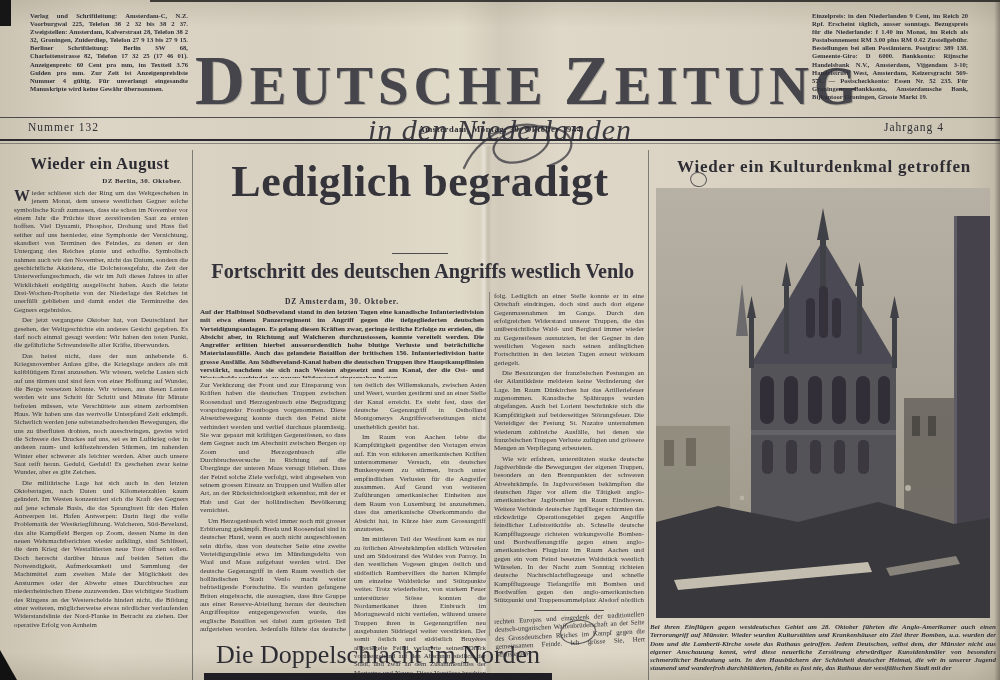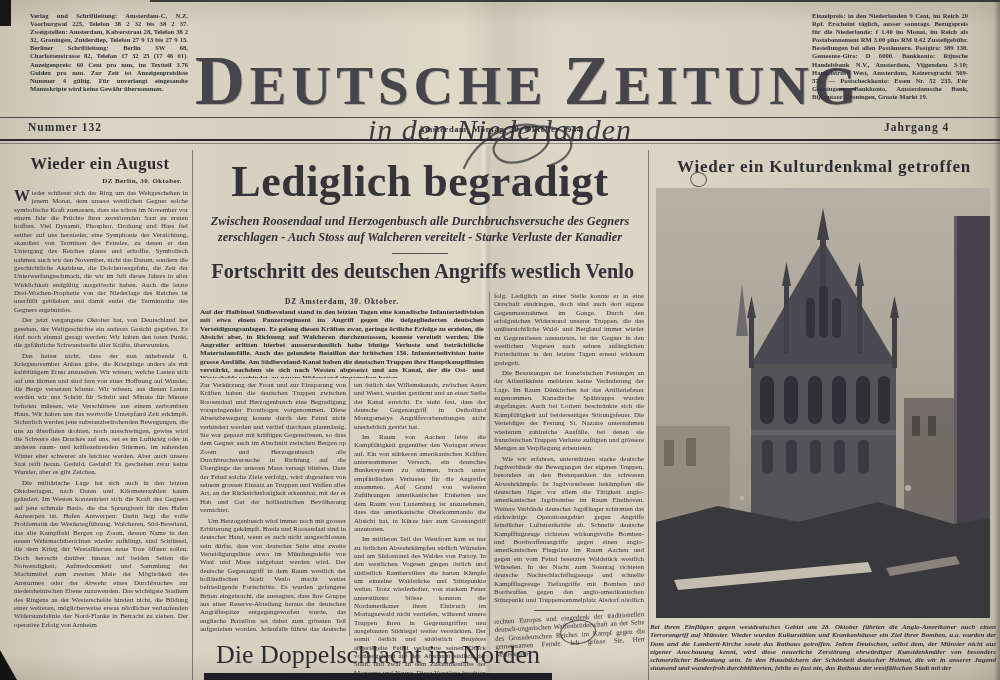--- a/index.html
+++ b/index.html
@@ -12,21 +12,21 @@
   .abs{position:absolute;}
   .rule{background:rgba(42,42,48,.8);}
   
   .imprint{font-weight:bold;font-size:6.6px;line-height:8.1px;text-align:justify;color:#33323a;overflow:hidden;}
   .mast-title{font-weight:bold;font-size:55px;letter-spacing:5px;color:#45454b;white-space:nowrap;
     text-shadow:1px 1px 0 rgba(40,40,45,.25);}
   .mast-word{display:inline-block;text-transform:uppercase;}
   .mast-word::first-letter{font-size:69px;}
   .mast-gap{display:inline-block;width:16px;}
   .mast-sub{font-style:italic;font-size:30px;color:#3c3b42;margin-top:-8px;letter-spacing:1px;}
-  .issue{font-weight:bold;font-size:11.5px;letter-spacing:1px;color:#2f2e35;}
+  .issue{font-weight:normal;font-size:11.5px;letter-spacing:1px;color:#2f2e35;}
   .dateline{font-weight:bold;font-size:8.5px;letter-spacing:.6px;text-align:center;color:#2f2e35;}
   
   .la-title{font-size:16.5px;font-weight:600;text-align:center;letter-spacing:.5px;color:#2c2b32;}
   .byline{font-weight:bold;font-size:7px;letter-spacing:.4px;color:#2f2e35;}
   .bodytext{font-size:6.9px;line-height:8.35px;text-align:justify;color:#2f2e36;overflow:hidden;}
   .bodytext p{margin:0 0 2px;text-indent:8px;}
   .bodytext p.noindent{text-indent:0;}
   .dc::first-letter{font-size:16px;font-weight:bold;float:left;line-height:13px;padding-right:1.5px;}
   
   .headline1{font-size:44px;font-weight:bold;text-align:center;letter-spacing:.5px;color:#35343b;white-space:nowrap;}
@@ -81,21 +81,20 @@
   <div class="abs la-title" style="left:14px;top:154px;width:172px;">Wieder ein August</div>
   <div class="abs byline" style="left:14px;top:177px;width:168px;text-align:right;">DZ Berlin, 30. Oktober.</div>
   <div class="abs bodytext" style="left:14px;top:189px;width:174px;height:489px;">
     <p class="dc noindent">Wieder schliesst sich der Ring um das Weltgeschehen in jenem Monat, dem unsere westlichen Gegner solche symbolische Kraft zumassen, dass sie schon im November vor einem Jahr die Früchte ihrer zerstörenden Saat zu ernten hofften. Viel Dynamit, Phosphor, Drohung und Hass fiel seither auf uns hernieder, eine Symphonie der Vernichtung, skandiert von Terminen des Feindes, zu denen er den Untergang des Reiches plante und erhoffte. Symbolisch nahmen auch wir den November, nicht das Datum, sondern die geschichtliche Akzidenz, die Dolchstossgefahr, die Zeit der Unterwerfungsschmach, die wir im Juli dieses Jahres in aller Wirklichkeit endgültig ausgelöscht haben. Auch die letzte Drei-Wochen-Prophetie von der Niederlage des Reiches ist unerfüllt geblieben und damit endet die Terminreihe des Gegners ergebnislos.</p>
     <p>Der jetzt vergangene Oktober hat, von Deutschland her gesehen, der Weltgeschichte ein anderes Gesicht gegeben. Es darf noch einmal gesagt werden: Wir haben den toten Punkt, die gefährliche Schwundstelle aller Kräfte, überwunden.</p>
     <p>Das heisst nicht, dass der nun anhebende 6. Kriegsnovember Anlass gäbe, die Kriegslage anders als mit kaltblütigem Ernst anzusehen. Wir wissen, welche Lasten sich auf uns türmen und sind fern von einer Hoffnung auf Wunder, die Berge versetzen könnte. Wir wissen, aus diesen Lasten werden wir uns Schritt für Schritt und Minute für Minute befreien müssen, wie Verschüttete aus einem zerbombten Haus. Wir haben uns das wertvolle Unterpfand Zeit erkämpft. Sicherlich werden jene substanzbedrohenden Bewegungen, die uns zu überfluten drohten, noch ausschwingen, gewiss wird die Schwere des Druckes auf uns, sei es im Luftkrieg oder in anderen raum- und kräftezehrenden Stürmen, im nahenden Winter eher schwerer als leichter werden. Aber auch unsere Saat reift heran. Geduld, Geduld! Es geschehen zwar keine Wunder, aber es gibt Zeichen.</p>
     <p>Die militärische Lage hat sich auch in den letzten Oktobertagen, nach Daten und Kilometerzahlen kaum geändert. Im Westen konzentriert sich die Kraft des Gegners auf jene schmale Basis, die das Sprungbrett für den Hafen Antwerpen ist. Hafen Antwerpen: Darin liegt die volle Problematik der Westkriegführung. Walcheren, Süd-Beveland, das alte Kampffeld Bergen op Zoom, dessen Name in den neuen Wehrmachtberichten wieder aufklingt, sind Schlüssel, die dem Krieg der Westalliierten neue Tore öffnen sollen. Doch herrscht darüber hinaus auf beiden Seiten die Notwendigkeit, Aufmerksamkeit und Sammlung der Machtmittel zum zweiten Male der Möglichkeit des Ansturmes oder der Abwehr eines Durchbruches zur niederrheinischen Ebene zuzuwenden. Das wichtigste Stadium des Ringens an der Westerschelde hindert nicht, die Bildung einer weiteren, möglicherweise etwas nördlicher verlaufenden Widerstandslinie der Nord-Flanke in Betracht zu ziehen. Der operative Erfolg von Arnheim</p>
   </div>
 
   <div class="abs headline1" style="left:198px;top:156px;width:444px;">Lediglich begradigt</div>
-  <div class="abs subhead" style="left:200px;top:214px;width:440px;">Zwischen Roosendaal und Herzogenbusch alle Durchbruchsversuche des Gegners zerschlagen - Auch Stoss auf Walcheren vereitelt - Starke Verluste der Kanadier</div>
   <div class="abs rule" style="left:392px;top:253px;width:56px;height:1px;"></div>
   <div class="abs headline2" style="left:198px;top:259px;width:444px;">Fortschritt des deutschen Angriffs westlich Venlo</div>
   <div class="abs byline" style="left:200px;top:297px;width:284px;text-align:center;font-size:7.5px;letter-spacing:.8px;">DZ Amsterdam, 30. Oktober.</div>
   <div class="abs lead" style="left:200px;top:308px;width:284px;height:70px;">Auf der Halbinsel Südbeveland stand in den letzten Tagen eine kanadische Infanteriedivision mit etwa einem Panzerregiment im Angriff gegen die tiefgegliederten deutschen Verteidigungsanlagen. Es gelang diesen Kräften zwar, geringe örtliche Erfolge zu erzielen, die Absicht aber, in Richtung auf Walcheren durchzustossen, konnte vereitelt werden. Die Angreifer erlitten hierbei ausserordentlich hohe blutige Verluste und beträchtliche Materialausfälle. Auch das gelandete Bataillon der britischen 156. Infanteriedivision hatte grosse Ausfälle. Am Südbeveland-Kanal haben die deutschen Truppen ihre Hauptkampflinien verstärkt, nachdem sie sich nach Westen abgesetzt und am Kanal, der die Ost- und Westschelde verbindet, zu neuem Widerstand eingegraben hatten.</div>
 
   <div class="abs bodytext" style="left:200px;top:381px;width:146px;height:252px;">
     <p class="noindent">Zur Verkürzung der Front und zur Einsparung von Kräften haben die deutschen Truppen zwischen Roosendaal und Herzogenbusch eine Begradigung vorspringender Frontbogen vorgenommen. Diese Absetzbewegung konnte durch den Feind nicht verhindert werden und verlief durchaus planmässig. Sie war gepaart mit kräftigen Gegenstössen, so dass dem Gegner auch im Abschnitt zwischen Bergen op Zoom und Herzogenbusch alle Durchbruchsversuche in Richtung auf die Übergänge der unteren Maas versagt blieben. Dass der Feind solche Ziele verfolgt, wird abgesehen von seinem grossen Einsatz an Truppen und Waffen aller Art, an der Rücksichtslosigkeit erkennbar, mit der er Hab und Gut der holländischen Bevölkerung vernichtet.</p>
     <p>Um Herzogenbusch wird immer noch mit grosser Erbitterung gekämpft. Breda und Roosendaal sind in deutscher Hand, wenn es auch nicht ausgeschlossen sein dürfte, dass von deutscher Seite eine zweite Verteidigungslinie etwa im Mündungsdelta von Waal und Maas aufgebaut werden wird. Der deutsche Gegenangriff in dem Raum westlich der holländischen Stadt Venlo macht weiter befriedigende Fortschritte. Es wurden gefangene Briten eingebracht, die aussagten, dass ihre Gruppe aus einer Reserve-Abteilung heraus der deutschen Angriffsspitze entgegengeworfen wurde, das englische Bataillon sei dabei zum grössten Teil aufgerieben worden. Jedenfalls führte das deutsche Angriffsunternehmen zur Rückgewinnung einiger wichtiger Geländeabschnitte. Mehrere Ortschaf-</p>
   </div>
   <div class="abs bodytext" style="left:354px;top:381px;width:132px;height:299px;">

